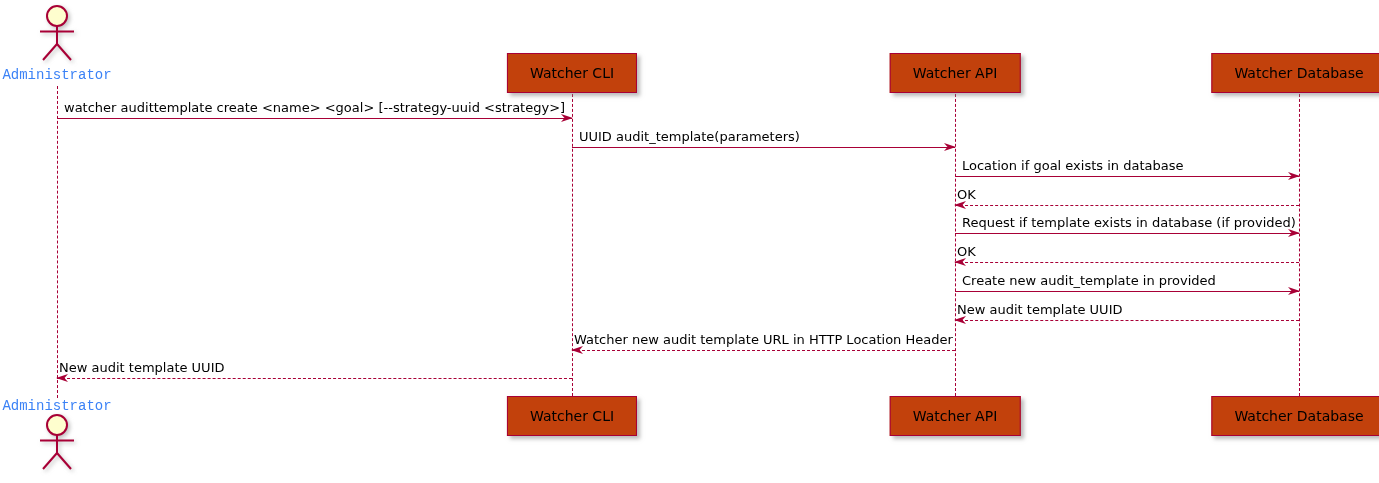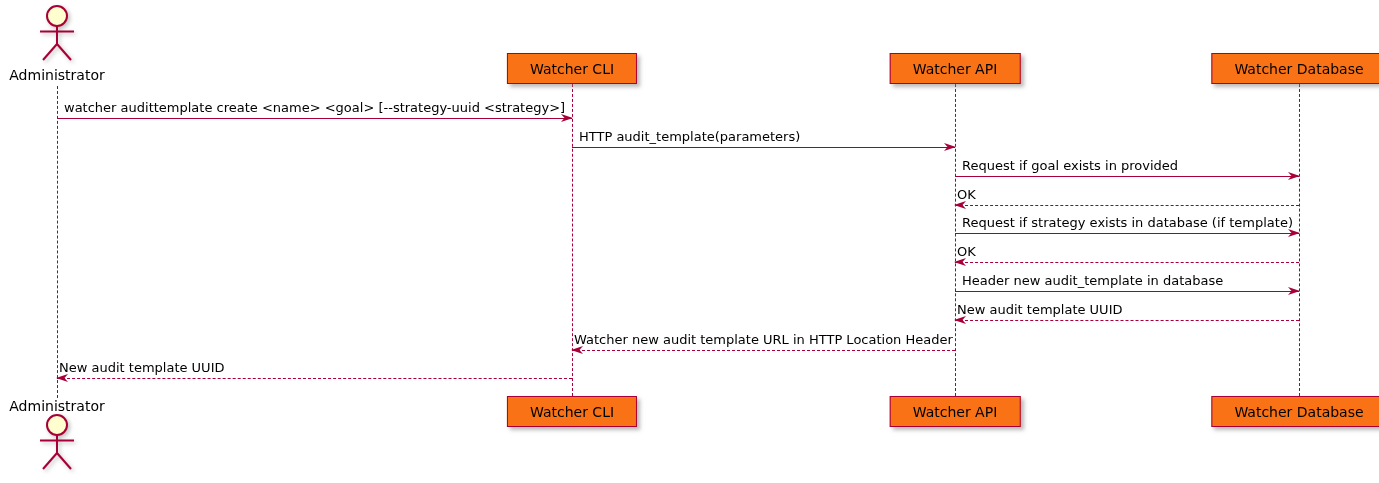--- a/index.html
+++ b/index.html
@@ -13,40 +13,41 @@
   }
   .lifeline {
     position:absolute;
     width:0;
     border-left:1px dashed #A80036;
     z-index:1;
   }
   .pbox {
     position:absolute;
     transform:translateX(-50%);
-    height:31px;
-    background:#f97316;
+    height:40px;
+    background:#c2410c;
     border:1.5px solid #A80036;
     box-shadow:3px 3px 4px rgba(130,130,130,0.55);
     display:flex; align-items:center; justify-content:center;
     padding:0 22px;
     font-size:14px;
     color:#000000;
     white-space:nowrap;
     z-index:3;
   }
   .actor-group { position:absolute; z-index:3; }
   .actor-figure { display:block; filter:drop-shadow(2.5px 2.5px 2px rgba(130,130,130,0.5)); }
   .actor-label {
     position:absolute;
     transform:translateX(-50%);
     font-size:14px;
-    color:#000000;
+    color:#3b82f6;
     white-space:nowrap;
     z-index:3;
+    font-family:Liberation Mono, monospace;
   }
   .msg {
     position:absolute;
     height:0;
     z-index:2;
   }
   .msg .line { position:absolute; left:0; right:0; top:0; border-top:1px solid #A80036; }
   .msg.dashed .line { border-top-style:dashed; }
   .msg-label {
     position:absolute;
@@ -97,56 +98,56 @@
     </div>
     <div class="msg solid" style="left: 57px; top: 118px; width: 515px;">
       <div class="line"></div>
       <span class="msg-label">watcher audittemplate create &lt;name&gt; &lt;goal&gt; [--strategy-uuid &lt;strategy&gt;]</span>
       <svg width="12" height="8" viewBox="0 0 12 8" class="arrowhead right">
         <polygon points="0,0 12,4 0,8 3.5,4" fill="#A80036"></polygon>
       </svg>
     </div>
     <div class="msg solid" style="left: 572px; top: 147px; width: 383px;">
       <div class="line"></div>
-      <span class="msg-label">HTTP audit_template(parameters)</span>
+      <span class="msg-label">UUID audit_template(parameters)</span>
       <svg width="12" height="8" viewBox="0 0 12 8" class="arrowhead right">
         <polygon points="0,0 12,4 0,8 3.5,4" fill="#A80036"></polygon>
       </svg>
     </div>
     <div class="msg solid" style="left: 955px; top: 176px; width: 344px;">
       <div class="line"></div>
-      <span class="msg-label">Request if goal exists in provided</span>
+      <span class="msg-label">Location if goal exists in database</span>
       <svg width="12" height="8" viewBox="0 0 12 8" class="arrowhead right">
         <polygon points="0,0 12,4 0,8 3.5,4" fill="#A80036"></polygon>
       </svg>
     </div>
     <div class="msg dashed" style="left: 955px; top: 205px; width: 344px;">
       <div class="line"></div>
       <span class="msg-label">OK</span>
       <svg width="12" height="8" viewBox="0 0 12 8" class="arrowhead left">
         <polygon points="12,0 0,4 12,8 8.5,4" fill="#A80036"></polygon>
       </svg>
     </div>
     <div class="msg solid" style="left: 955px; top: 233px; width: 344px;">
       <div class="line"></div>
-      <span class="msg-label">Request if strategy exists in database (if template)</span>
+      <span class="msg-label">Request if template exists in database (if provided)</span>
       <svg width="12" height="8" viewBox="0 0 12 8" class="arrowhead right">
         <polygon points="0,0 12,4 0,8 3.5,4" fill="#A80036"></polygon>
       </svg>
     </div>
     <div class="msg dashed" style="left: 955px; top: 262px; width: 344px;">
       <div class="line"></div>
       <span class="msg-label">OK</span>
       <svg width="12" height="8" viewBox="0 0 12 8" class="arrowhead left">
         <polygon points="12,0 0,4 12,8 8.5,4" fill="#A80036"></polygon>
       </svg>
     </div>
     <div class="msg solid" style="left: 955px; top: 291px; width: 344px;">
       <div class="line"></div>
-      <span class="msg-label">Header new audit_template in database</span>
+      <span class="msg-label">Create new audit_template in provided</span>
       <svg width="12" height="8" viewBox="0 0 12 8" class="arrowhead right">
         <polygon points="0,0 12,4 0,8 3.5,4" fill="#A80036"></polygon>
       </svg>
     </div>
     <div class="msg dashed" style="left: 955px; top: 320px; width: 344px;">
       <div class="line"></div>
       <span class="msg-label">New audit template UUID</span>
       <svg width="12" height="8" viewBox="0 0 12 8" class="arrowhead left">
         <polygon points="12,0 0,4 12,8 8.5,4" fill="#A80036"></polygon>
       </svg>

